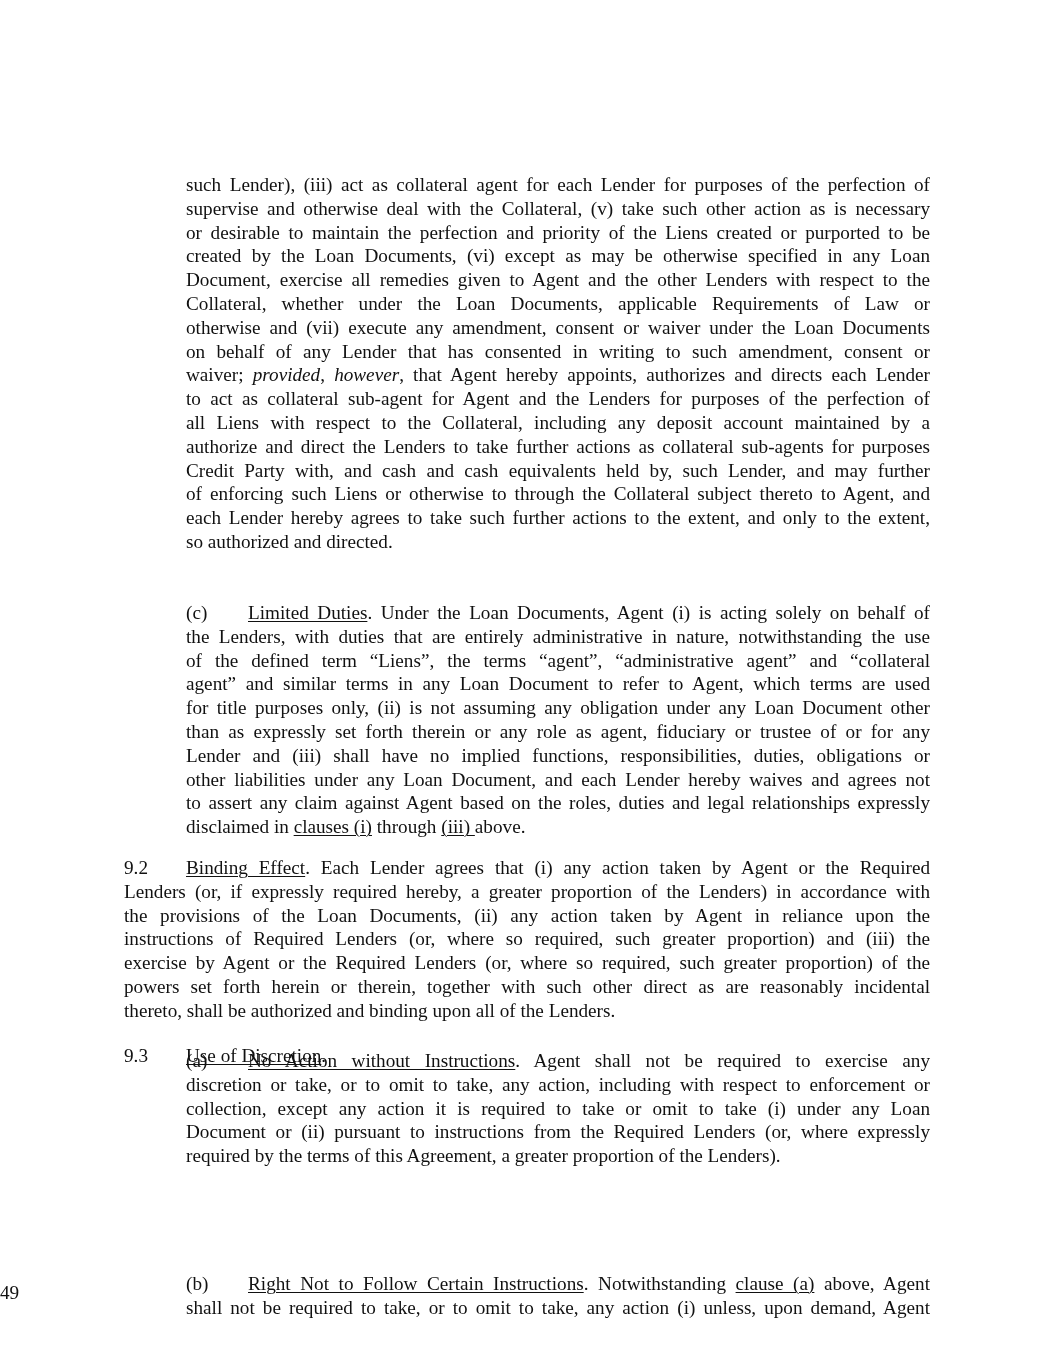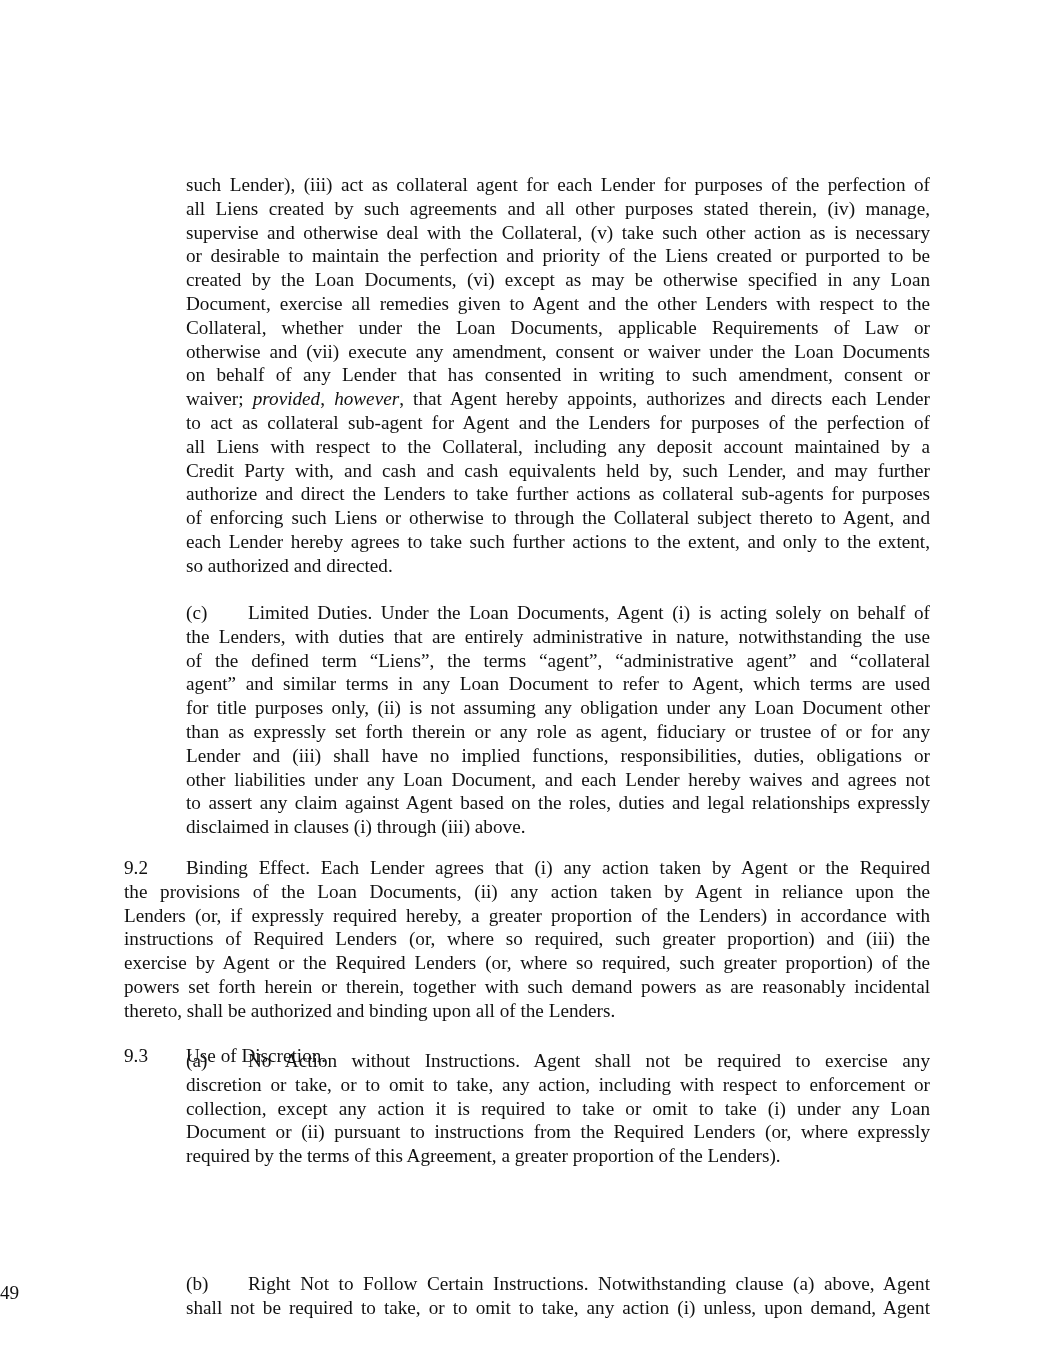--- a/index.html
+++ b/index.html
@@ -24,21 +24,21 @@
       height: 23.8px;
       line-height: 23.8px;
       white-space: nowrap;
       text-align: justify;
       text-align-last: justify;
       overflow: visible;
     }
     .line.last {
       text-align-last: left;
     }
-    .u { text-underline-offset: 2px; text-decoration-thickness: 1px; }
+    .u { text-decoration: underline; text-underline-offset: 2px; text-decoration-thickness: 1px; }
     .i { font-style: italic; }
     .lbl {
       display: inline-block;
       width: 62px;
       text-align-last: left;
     }
     .lbl-sec {
       display: inline-block;
       width: 62px;
       text-align-last: left;
@@ -56,58 +56,57 @@
       top: 1281px;
       text-align: left;
       line-height: 23.8px;
     }
   </style>
 </head>
 <body>
 
 <div class="block" id="blk-b-cont">
   <div class="line">such Lender), (iii) act as collateral agent for each Lender for purposes of the perfection of</div>
-  <div class="line">all Liens created by such agreements and all other purposes stated therein, (iv) manage,</div>
   <div class="line">supervise and otherwise deal with the Collateral, (v) take such other action as is necessary</div>
   <div class="line">or desirable to maintain the perfection and priority of the Liens created or purported to be</div>
   <div class="line">created by the Loan Documents, (vi) except as may be otherwise specified in any Loan</div>
   <div class="line">Document, exercise all remedies given to Agent and the other Lenders with respect to the</div>
   <div class="line">Collateral, whether under the Loan Documents, applicable Requirements of Law or</div>
   <div class="line">otherwise and (vii) execute any amendment, consent or waiver under the Loan Documents</div>
   <div class="line">on behalf of any Lender that has consented in writing to such amendment, consent or</div>
   <div class="line"><span>waiver; </span><span class="i">provided</span><span>, </span><span class="i">however</span><span>, that Agent hereby appoints, authorizes and directs each Lender</span></div>
   <div class="line">to act as collateral sub-agent for Agent and the Lenders for purposes of the perfection of</div>
   <div class="line">all Liens with respect to the Collateral, including any deposit account maintained by a</div>
+  <div class="line">authorize and direct the Lenders to take further actions as collateral sub-agents for purposes</div>
   <div class="line">Credit Party with, and cash and cash equivalents held by, such Lender, and may further</div>
-  <div class="line">authorize and direct the Lenders to take further actions as collateral sub-agents for purposes</div>
   <div class="line">of enforcing such Liens or otherwise to through the Collateral subject thereto to Agent, and</div>
   <div class="line">each Lender hereby agrees to take such further actions to the extent, and only to the extent,</div>
   <div class="line last">so authorized and directed.</div>
 </div>
 
 <div class="block" id="blk-c">
   <div class="line"><span class="lbl">(c)</span><span class="u">Limited Duties</span><span>.  Under the Loan Documents, Agent (i) is acting solely on behalf of</span></div>
   <div class="line">the Lenders, with duties that are entirely administrative in nature, notwithstanding the use</div>
   <div class="line">of the defined term “Liens”, the terms “agent”, “administrative agent” and “collateral</div>
   <div class="line">agent” and similar terms in any Loan Document to refer to Agent, which terms are used</div>
   <div class="line">for title purposes only, (ii) is not assuming any obligation under any Loan Document other</div>
   <div class="line">than as expressly set forth therein or any role as agent, fiduciary or trustee of or for any</div>
   <div class="line">Lender and (iii) shall have no implied functions, responsibilities, duties, obligations or</div>
   <div class="line">other liabilities under any Loan Document, and each Lender hereby waives and agrees not</div>
   <div class="line">to assert any claim against Agent based on the roles, duties and legal relationships expressly</div>
   <div class="line last"><span>disclaimed in </span><span class="u">clauses (i)</span><span> through </span><span class="u">(iii) </span><span>above.</span></div>
 </div>
 
 <div class="block" id="blk-92">
   <div class="line"><span class="lbl-sec">9.2</span><span class="u">Binding Effect</span><span>.  Each Lender agrees that (i) any action taken by Agent or the Required</span></div>
+  <div class="line">Lenders (or, if expressly required hereby, a greater proportion of the Lenders) in accordance with</div>
   <div class="line">the provisions of the Loan Documents, (ii) any action taken by Agent in reliance upon the</div>
-  <div class="line">Lenders (or, if expressly required hereby, a greater proportion of the Lenders) in accordance with</div>
   <div class="line">instructions of Required Lenders (or, where so required, such greater proportion) and (iii) the</div>
   <div class="line">exercise by Agent or the Required Lenders (or, where so required, such greater proportion) of the</div>
-  <div class="line">powers set forth herein or therein, together with such demand powers as are reasonably incidental</div>
+  <div class="line">powers set forth herein or therein, together with such other direct as are reasonably incidental</div>
   <div class="line last">thereto, shall be authorized and binding upon all of the Lenders.</div>
 </div>
 
 <div class="block" id="blk-93">
   <div class="line last"><span class="lbl-sec">9.3</span><span class="u">Use of Discretion</span><span>.</span></div>
 </div>
 
 <div class="block" id="blk-93a">
   <div class="line"><span class="lbl">(a)</span><span class="u">No Action without Instructions</span><span>.  Agent shall not be required to exercise any</span></div>
   <div class="line">discretion or take, or to omit to take, any action, including with respect to enforcement or</div>

